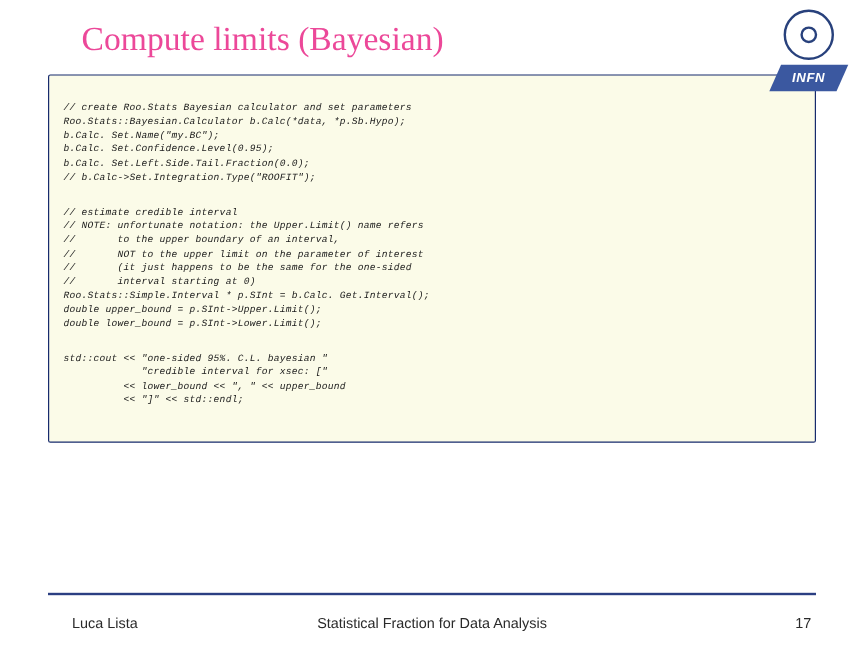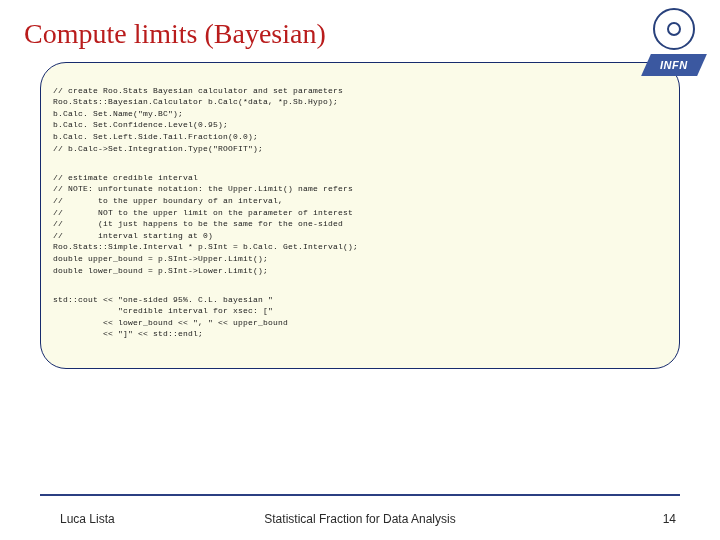--- a/index.html
+++ b/index.html
@@ -6,22 +6,22 @@
   body {
     width: 720px;
     height: 540px;
     background: #fff;
     font-family: Georgia, 'Times New Roman', serif;
     position: relative;
     overflow: hidden;
   }
   .title {
     font-size: 28px;
-    color: #b91c1c;
-    padding: 18px 0 6px 24px;
+    color: #ec4899;
+    padding: 18px 0 6px 68px;
     font-weight: normal;
   }
   .logo {
     position: absolute;
     top: 8px;
     right: 14px;
     width: 64px;
     height: 80px;
     display: flex;
     flex-direction: column;
@@ -55,30 +55,31 @@
     font-weight: bold;
     display: flex;
     align-items: center;
     justify-content: center;
     letter-spacing: 0.5px;
   }
   .infn span { transform: skewX(24deg); }
   .codebox {
     margin: 6px 40px 0 40px;
     border: 1.5px solid #172b6d;
-    border-radius: 26px;
+    border-radius: 2px;
     background: #fbfbe8;
     padding: 10px 12px;
     font-family: "Courier New", monospace;
     font-size: 8px;
     line-height: 1.45;
     color: #1a1a1a;
     letter-spacing: 0.2px;
     white-space: pre;
     overflow: hidden;
+    font-style: italic;
   }
   .codebox .blk { display: block; margin-bottom: 6px; }
   .footer-rule {
     position: absolute;
     left: 40px;
     right: 40px;
     bottom: 44px;
     height: 2px;
     background: #2b3f82;
   }
@@ -131,14 +132,14 @@
              "credible interval for xsec: ["
           &lt;&lt; lower_bound &lt;&lt; ", " &lt;&lt; upper_bound
           &lt;&lt; "]" &lt;&lt; std::endl;</span>
 </div>
 
 <div class="footer-rule"></div>
 
 <div class="footer">
   <div class="author">Luca Lista</div>
   <div class="center">Statistical Fraction for Data Analysis</div>
-  <div class="page">14</div>
+  <div class="page">17</div>
 </div>
 
 </body></html>

